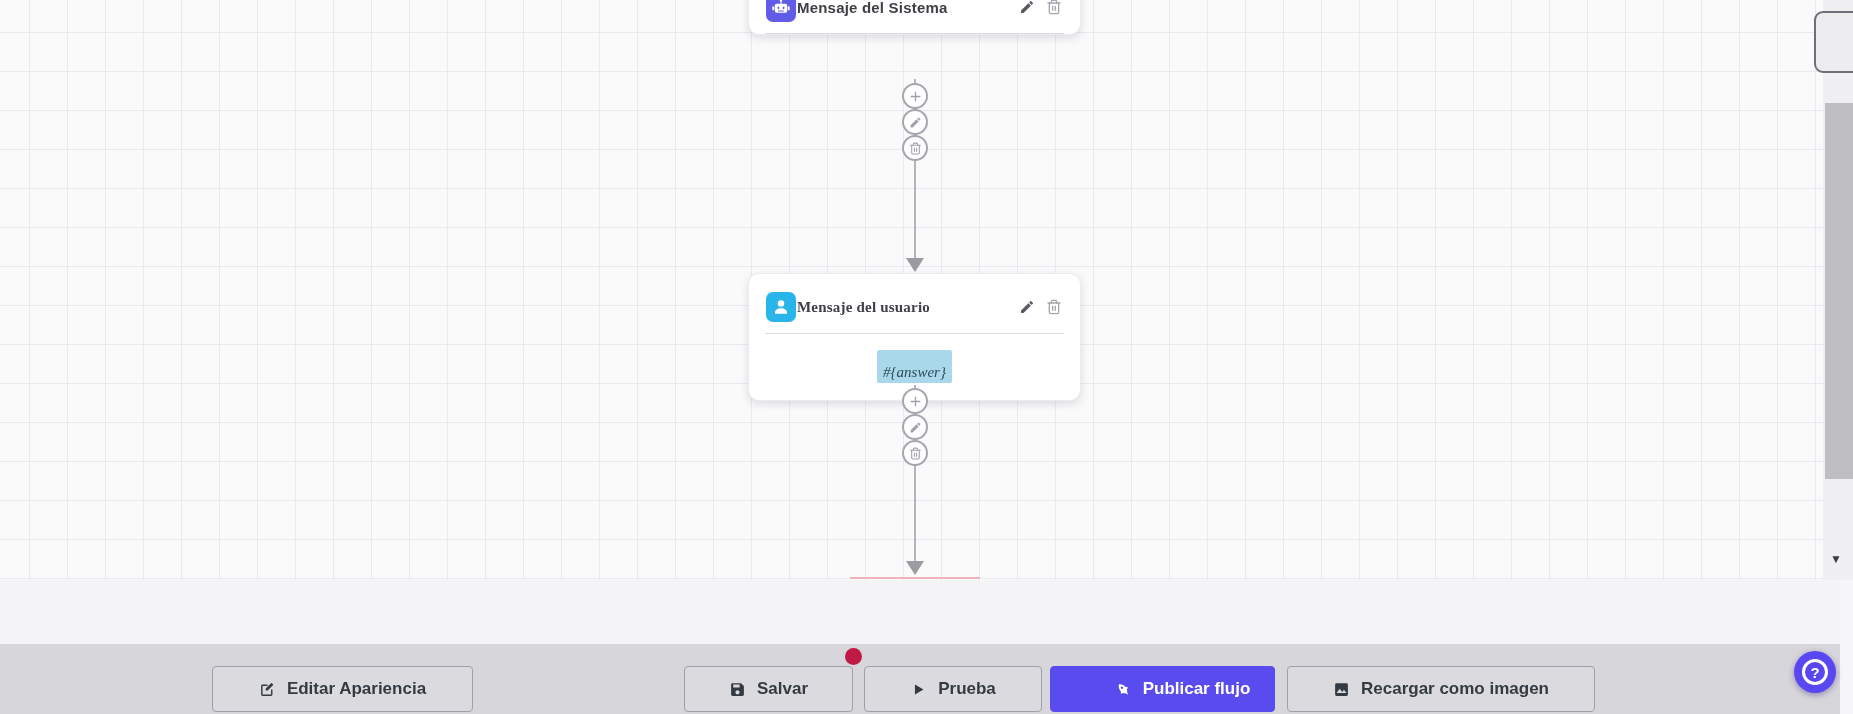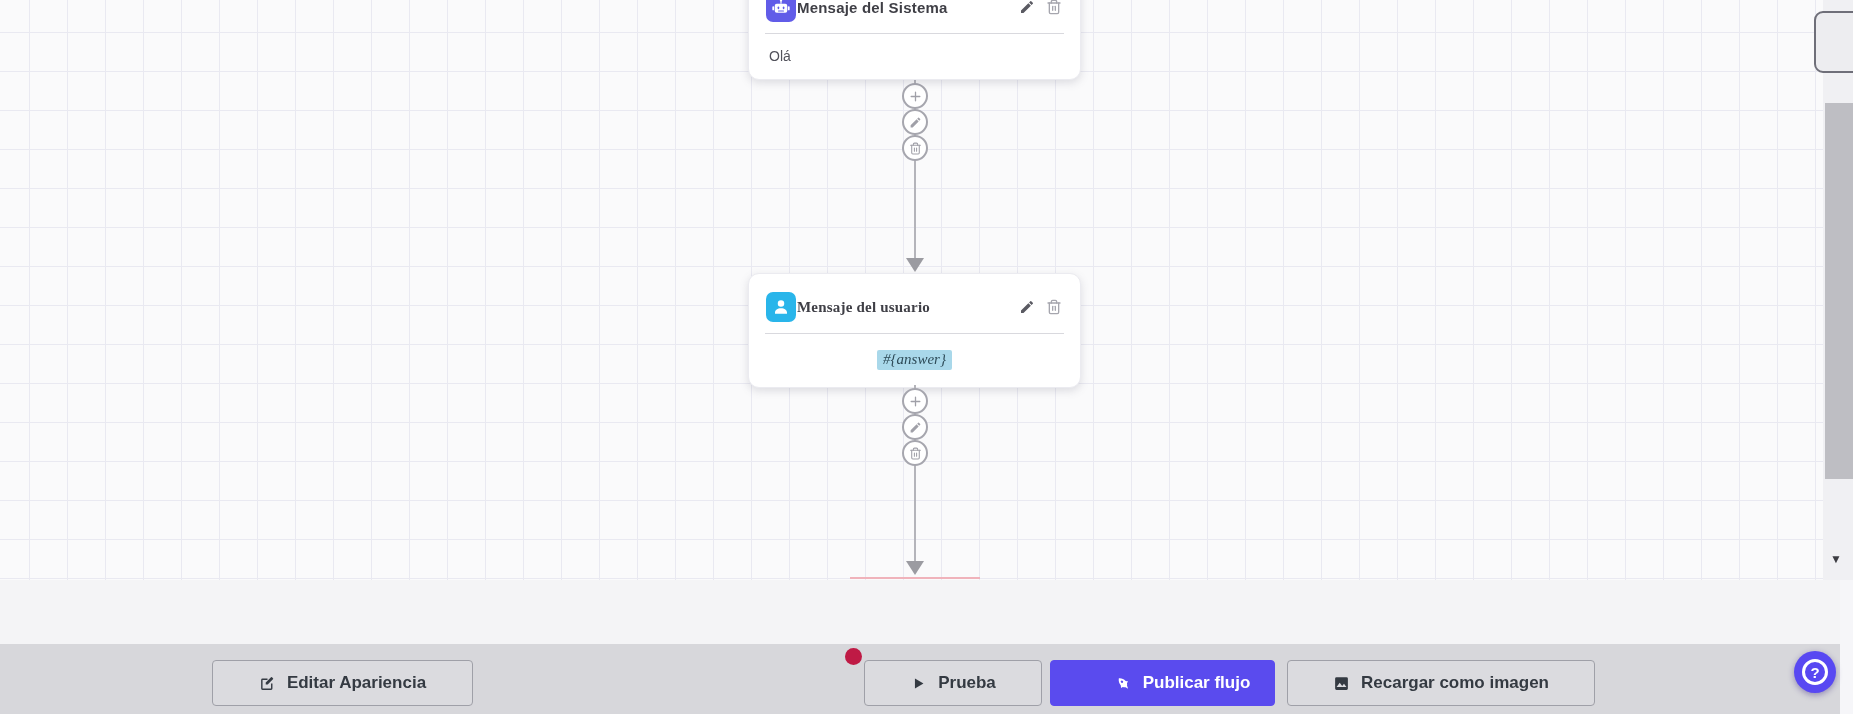--- a/index.html
+++ b/index.html
@@ -49,28 +49,28 @@
   .node-actions { display: flex; align-items: center; gap: 11px; }
   .node-actions .act { cursor: pointer; display: flex; }
   .node-actions svg { width: 16px; height: 16px; }
   .act-edit { color: #5a5a62; }
   .act-del  { color: #a6a6ae; }
   .divider { height: 1px; background: #d9d9de; margin: 0 16px; }
   .node-body { padding: 14px 20px 15px; font-size: 14px; color: #52525b; }
   .node-body.centered { text-align: center; padding: 16px 20px 17px; }
   .var-chip {
     display: inline-block; background: #a9d8ea; color: #2e4b58;
-    font-style: italic; font-size: 15px; padding: 1px 6px 2px; border-radius: 2px;
+    font-style: italic; font-size: 15px; padding: 14px 6px 2px; border-radius: 2px;
   }
 
   
   .bottom-strip { position: absolute; left: 0; top: 580px; width: 1853px; height: 64px; background: #f4f4f6; }
   .toolbar { position: absolute; left: 0; top: 644px; width: 1853px; height: 70px; background: #d7d7db; }
   .tb-btn {
-    position: absolute; top: 16px; height: 46px;
+    position: absolute; top: 22px; height: 46px;
     display: flex; align-items: center; justify-content: center; gap: 11px;
     background: #dbdbdf; border: 1px solid #9fa0a8; border-radius: 4px;
     font-size: 17px; font-weight: 700; color: #343a42; cursor: pointer;
     font-family: "Liberation Sans", sans-serif;
   }
   .tb-btn svg { width: 17px; height: 17px; flex: 0 0 auto; }
   .tb-btn.primary { background: #5a4bee; border-color: #5a4bee; color: #ffffff; padding-left: 40px; }
   .badge-dot {
     position: absolute; left: 845px; top: 648px; width: 17px; height: 17px;
     border-radius: 50%; background: #bf1a45; z-index: 3;
@@ -158,21 +158,20 @@
             <svg viewBox="0 0 24 24" fill="none" stroke="currentColor" stroke-width="2" stroke-linecap="round" stroke-linejoin="round">
                 <polyline points="3 6 5 6 21 6"></polyline>
                 <path d="M19 6v14a2 2 0 0 1-2 2H7a2 2 0 0 1-2-2V6m3 0V4a2 2 0 0 1 2-2h4a2 2 0 0 1 2 2v2"></path>
                 <line x1="10" y1="11" x2="10" y2="17"></line>
                 <line x1="14" y1="11" x2="14" y2="17"></line>
               </svg>
           </span>
         </div>
       </div>
       <div class="divider"></div>
-      <div class="node-body">Olá</div>
     </div>
 
     <div class="node" style="top:273px;font-family:Liberation Serif, serif;">
       <div class="node-header">
         <div class="node-icon" style="background:#29B5EA">
           <svg viewBox="0 0 24 24" fill="currentColor">
               <path d="M12 11.6a3.9 3.9 0 1 0 0-7.8 3.9 3.9 0 0 0 0 7.8zM12 13.6c-4.3 0-7.2 2.3-7.2 5.1V20.2h14.4v-1.5c0-2.8-2.9-5.1-7.2-5.1z"></path>
             </svg>
         </div>
         <div class="node-title">Mensaje del usuario</div>
@@ -237,20 +236,28 @@
       <span style="display:flex">
         <svg viewBox="0 0 24 24" fill="currentColor">
             <path d="M19 12v7a2 2 0 0 1-2 2H5a2 2 0 0 1-2-2V7a2 2 0 0 1 2-2h7v2H5v12h12v-7h2z"></path>
             <path d="M20.71 5.63l-2.34-2.34a1 1 0 0 0-1.41 0l-7.46 7.46V13.5h2.75l7.46-7.46a1 1 0 0 0 0-1.41z"></path>
           </svg>
       </span>
       <span>Editar Apariencia</span>
     </button>
 
 
+    <button class="tb-btn" style="left:684px;width:169px">
+      <span style="display:flex">
+        <svg viewBox="0 0 24 24" fill="currentColor">
+            <path d="M17 3H5a2 2 0 0 0-2 2v14a2 2 0 0 0 2 2h14a2 2 0 0 0 2-2V7l-4-4zm-5 16a3 3 0 1 1 0-6 3 3 0 0 1 0 6zm3-10H6V5h9v4z"></path>
+          </svg>
+      </span>
+      <span>Salvar</span>
+    </button>
 
     <button class="tb-btn" style="left:864px;width:178px">
       <span style="display:flex">
         <svg viewBox="0 0 24 24" fill="currentColor">
             <path d="M7 5v14l12-7z"></path>
           </svg>
       </span>
       <span>Prueba</span>
     </button>
 

